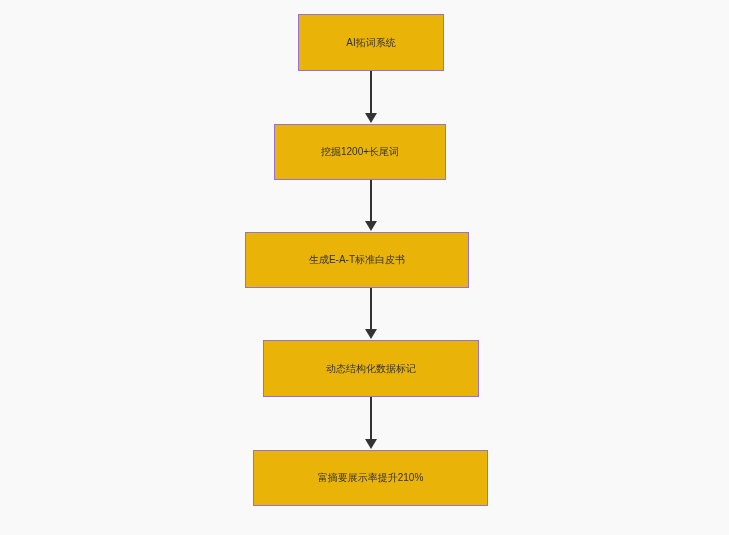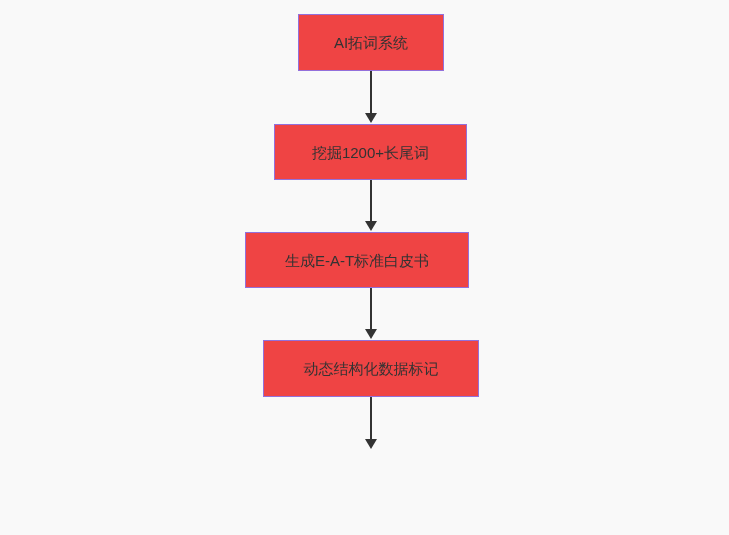--- a/index.html
+++ b/index.html
@@ -13,33 +13,33 @@
   .canvas {
     position: relative;
     width: 729px;
     height: 535px;
     background: #f9f9f9;
     overflow: hidden;
   }
   .flow-node {
     position: absolute;
     box-sizing: border-box;
-    background: #ef4444;
+    background: #eab308;
     border: 1.5px solid #9370DB;
     color: #333333;
-    font-size: 15px;
+    font-size: 10px;
     line-height: 1;
     display: flex;
     align-items: center;
     justify-content: center;
     text-align: right;
     white-space: nowrap;
   }
   .node-1 { left: 298px; top: 14px;  width: 146px; height: 57px; }
-  .node-2 { left: 274px; top: 124px; width: 193px; height: 56px; }
+  .node-2 { left: 274px; top: 124px; width: 172px; height: 56px; }
   .node-3 { left: 245px; top: 232px; width: 224px; height: 56px; }
   .node-4 { left: 263px; top: 340px; width: 216px; height: 57px; }
   .node-5 { left: 253px; top: 450px; width: 235px; height: 56px; }
   .edges-layer {
     position: absolute;
     left: 0;
     top: 0;
     width: 729px;
     height: 535px;
     pointer-events: none;
@@ -78,14 +78,17 @@
   </div>
 
   <div class="flow-node node-3">
     <span>生成E-A-T标准白皮书</span>
   </div>
 
   <div class="flow-node node-4">
     <span>动态结构化数据标记</span>
   </div>
 
+  <div class="flow-node node-5">
+    <span>富摘要展示率提升210%</span>
+  </div>
 
 </div>
 
 </body></html>

